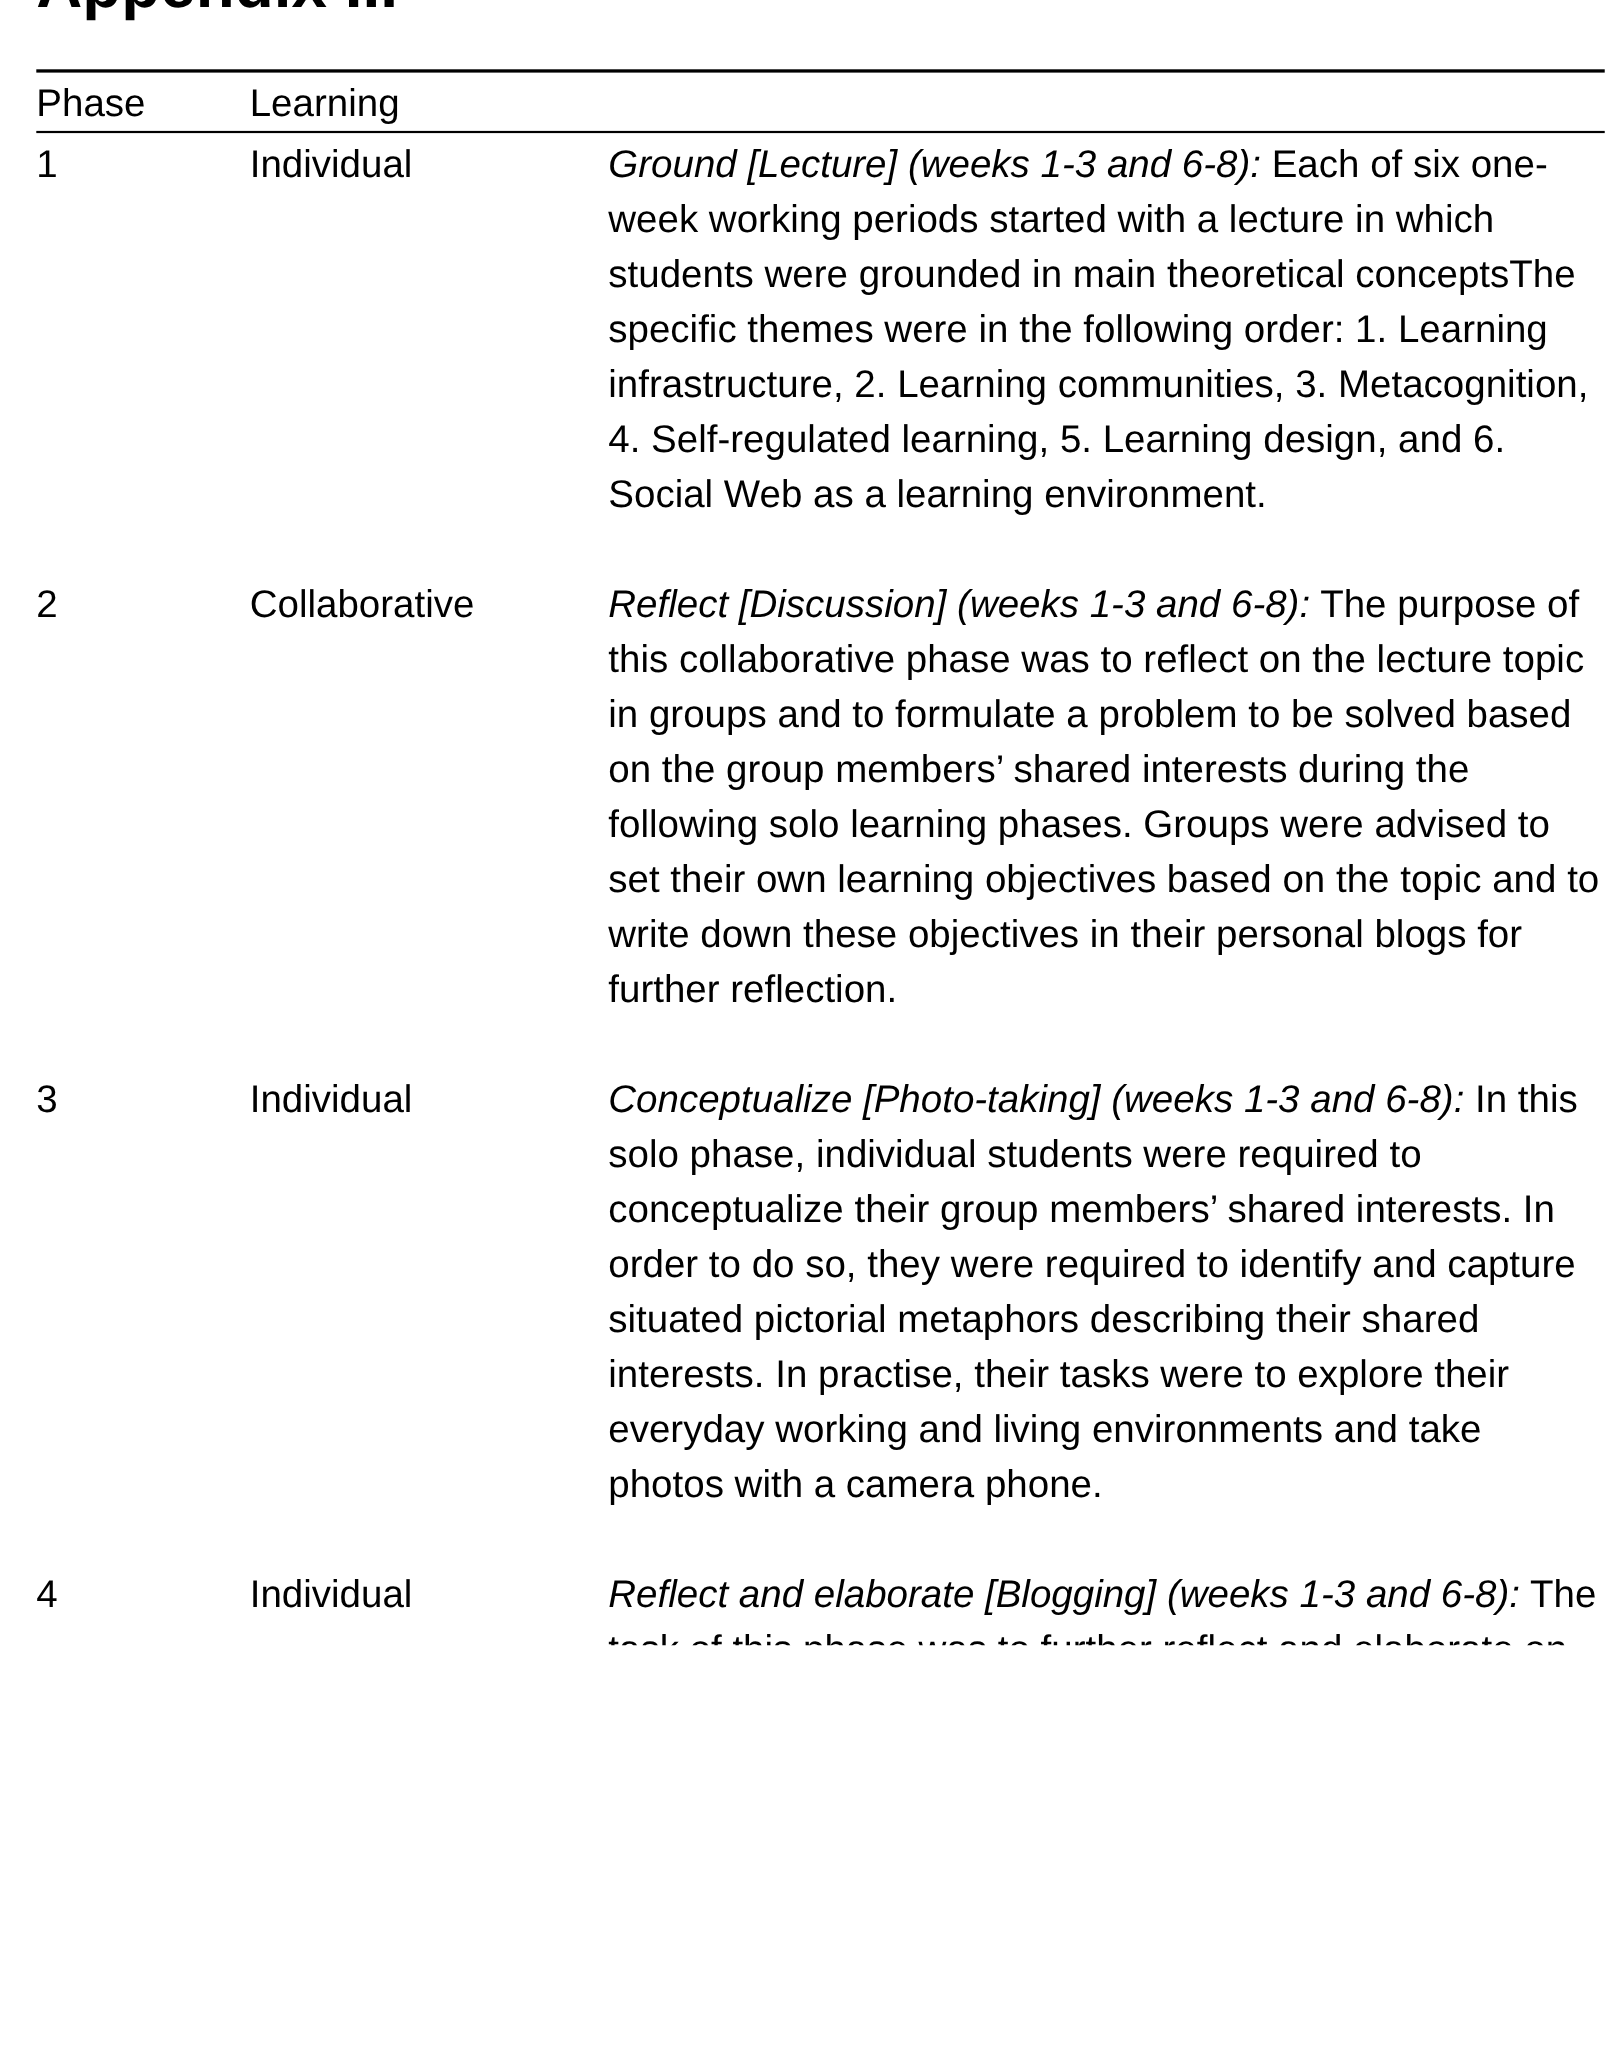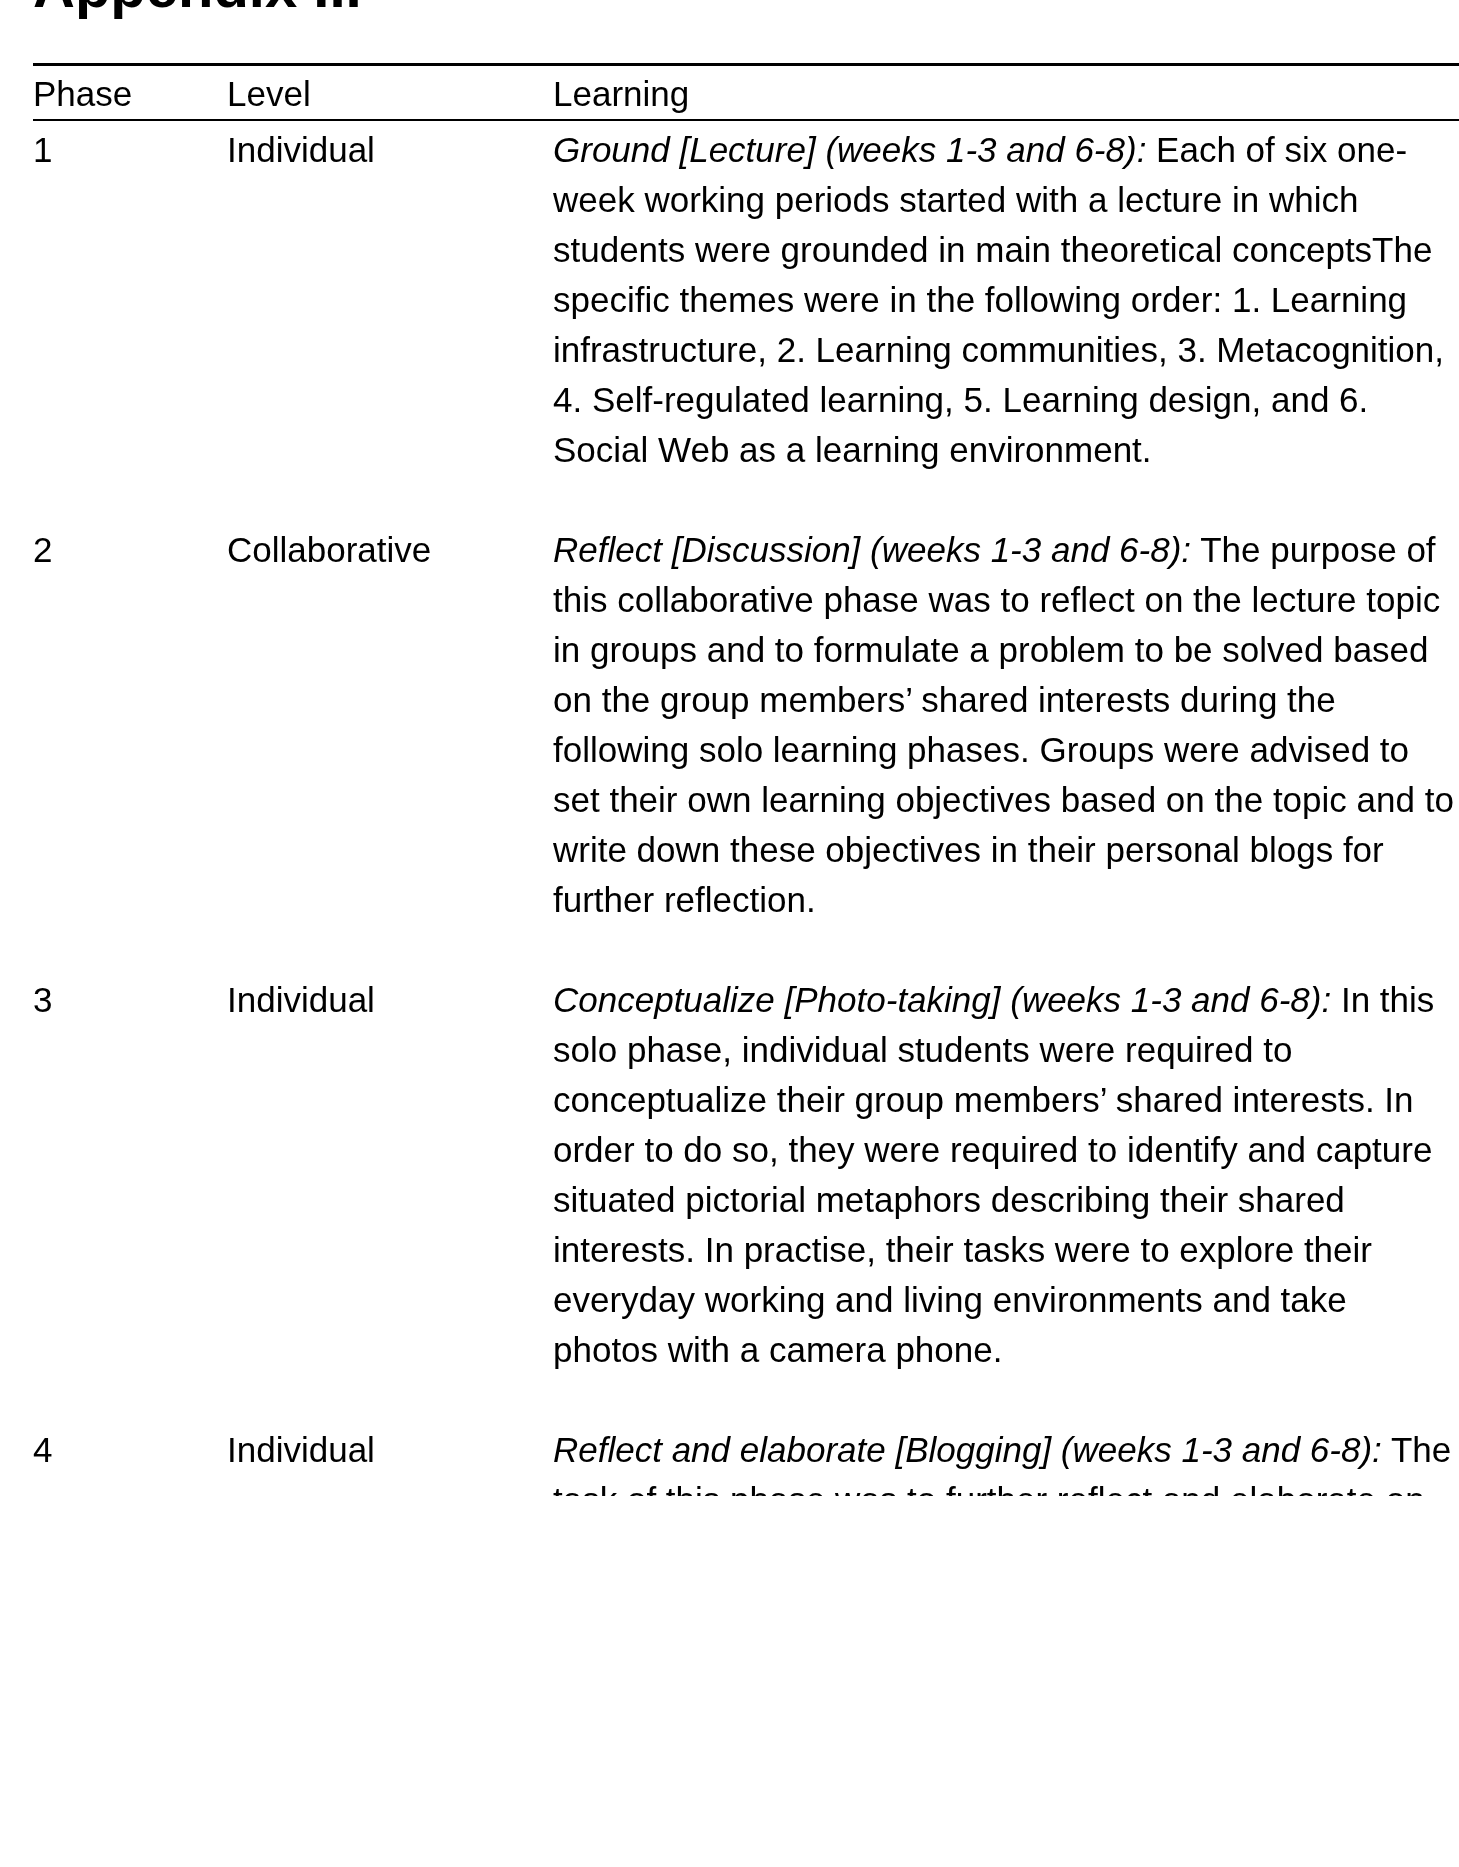--- a/index.html
+++ b/index.html
@@ -66,21 +66,20 @@
 <body>
 
 <div class="page">
 
   <h1 class="title">Appendix III</h1>
 
   <div class="rule rule-thick"></div>
 
   <div class="header-row">
     <div class="cell">Phase</div>
-    <div class="cell">Level</div>
     <div class="cell">Learning</div>
   </div>
 
   <div class="rule rule-thin"></div>
 
   <div class="tbody">
 
     <div class="trow">
       <div class="cell phase">1</div>
       <div class="cell level">Individual</div>

